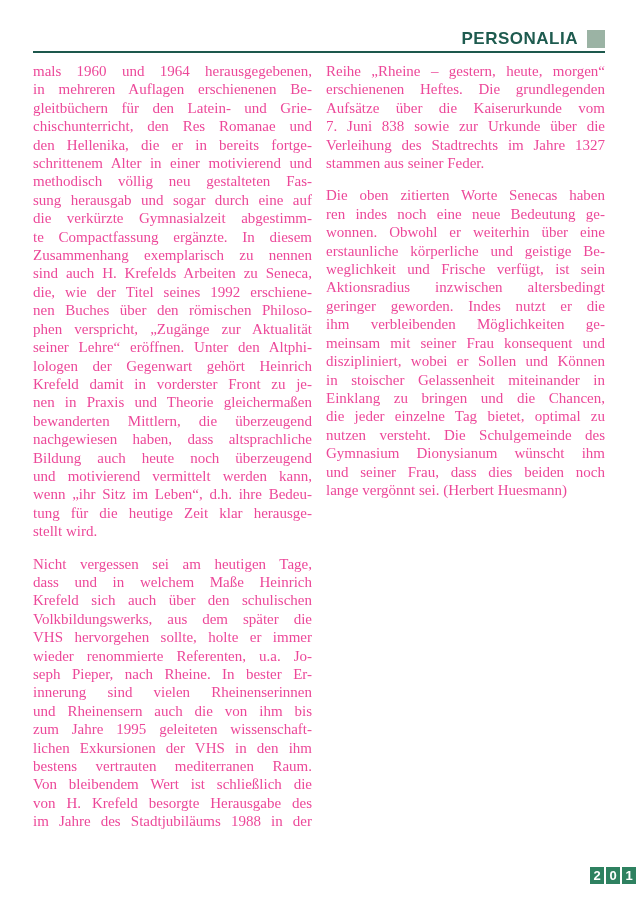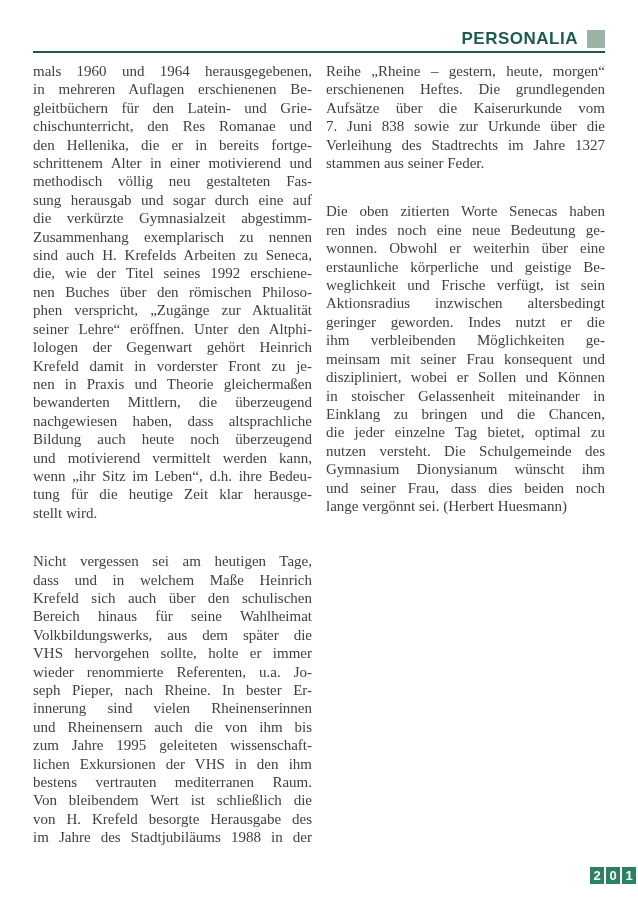--- a/index.html
+++ b/index.html
@@ -44,24 +44,24 @@
   }
   .columns{
     display:flex;
     gap:14px;
     margin-top:9px;
   }
   .column{
     width:279px;
     font-size:15px;
     line-height:18.4px;
-    color:#404040;
+    color:#ec4899;
   }
   .para{margin:0;}
-  .para + .para{margin-top:30px;}
+  .para + .para{margin-top:14px;}
   .line{
     text-align:justify;
     text-align-last:justify;
     -moz-text-align-last:justify;
     white-space:normal;
     overflow:hidden;
     hyphens:none;
   }
   .line.last{
     text-align-last:left;
@@ -103,20 +103,21 @@
           <div class="para">
             <div class="line">mals 1960 und 1964 herausgegebenen,</div>
             <div class="line">in mehreren Auflagen erschienenen Be-</div>
             <div class="line">gleitbüchern für den Latein- und Grie-</div>
             <div class="line">chischunterricht, den Res Romanae und</div>
             <div class="line">den Hellenika, die er in bereits fortge-</div>
             <div class="line">schrittenem Alter in einer motivierend und</div>
             <div class="line">methodisch völlig neu gestalteten Fas-</div>
             <div class="line">sung herausgab und sogar durch eine auf</div>
             <div class="line">die verkürzte Gymnasialzeit abgestimm-</div>
+            <div class="line">te Compactfassung ergänzte. In diesem</div>
             <div class="line">Zusammenhang exemplarisch zu nennen</div>
             <div class="line">sind auch H. Krefelds Arbeiten zu Seneca,</div>
             <div class="line">die, wie der Titel seines 1992 erschiene-</div>
             <div class="line">nen Buches über den römischen Philoso-</div>
             <div class="line">phen verspricht, „Zugänge zur Aktualität</div>
             <div class="line">seiner Lehre“ eröffnen. Unter den Altphi-</div>
             <div class="line">lologen der Gegenwart gehört Heinrich</div>
             <div class="line">Krefeld damit in vorderster Front zu je-</div>
             <div class="line">nen in Praxis und Theorie gleichermaßen</div>
             <div class="line">bewanderten Mittlern, die überzeugend</div>
@@ -124,21 +125,20 @@
             <div class="line">Bildung auch heute noch überzeugend</div>
             <div class="line">und motivierend vermittelt werden kann,</div>
             <div class="line">wenn „ihr Sitz im Leben“, d.h. ihre Bedeu-</div>
             <div class="line">tung für die heutige Zeit klar herausge-</div>
             <div class="line last">stellt wird.</div>
           </div>
           <div class="para">
             <div class="line">Nicht vergessen sei am heutigen Tage,</div>
             <div class="line">dass und in welchem Maße Heinrich</div>
             <div class="line">Krefeld sich auch über den schulischen</div>
-            <div class="line">Bereich hinaus für seine Wahlheimat</div>
             <div class="line">Volkbildungswerks, aus dem später die</div>
             <div class="line">VHS hervorgehen sollte, holte er immer</div>
             <div class="line">wieder renommierte Referenten, u.a. Jo-</div>
             <div class="line">seph Pieper, nach Rheine. In bester Er-</div>
             <div class="line">innerung sind vielen Rheinenserinnen</div>
             <div class="line">und Rheinensern auch die von ihm bis</div>
             <div class="line">zum Jahre 1995 geleiteten wissenschaft-</div>
             <div class="line">lichen Exkursionen der VHS in den ihm</div>
             <div class="line">bestens vertrauten mediterranen Raum.</div>
             <div class="line">Von bleibendem Wert ist schließlich die</div>

